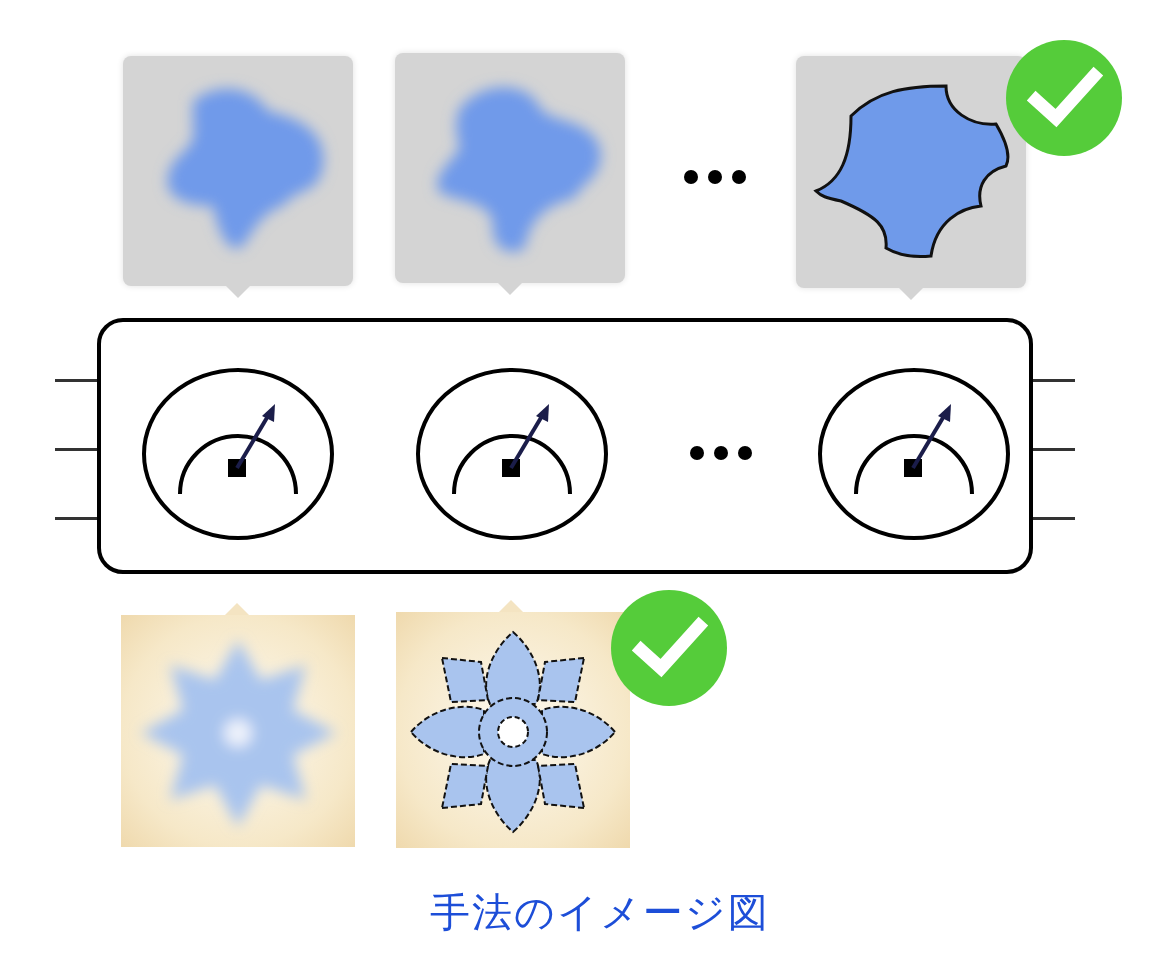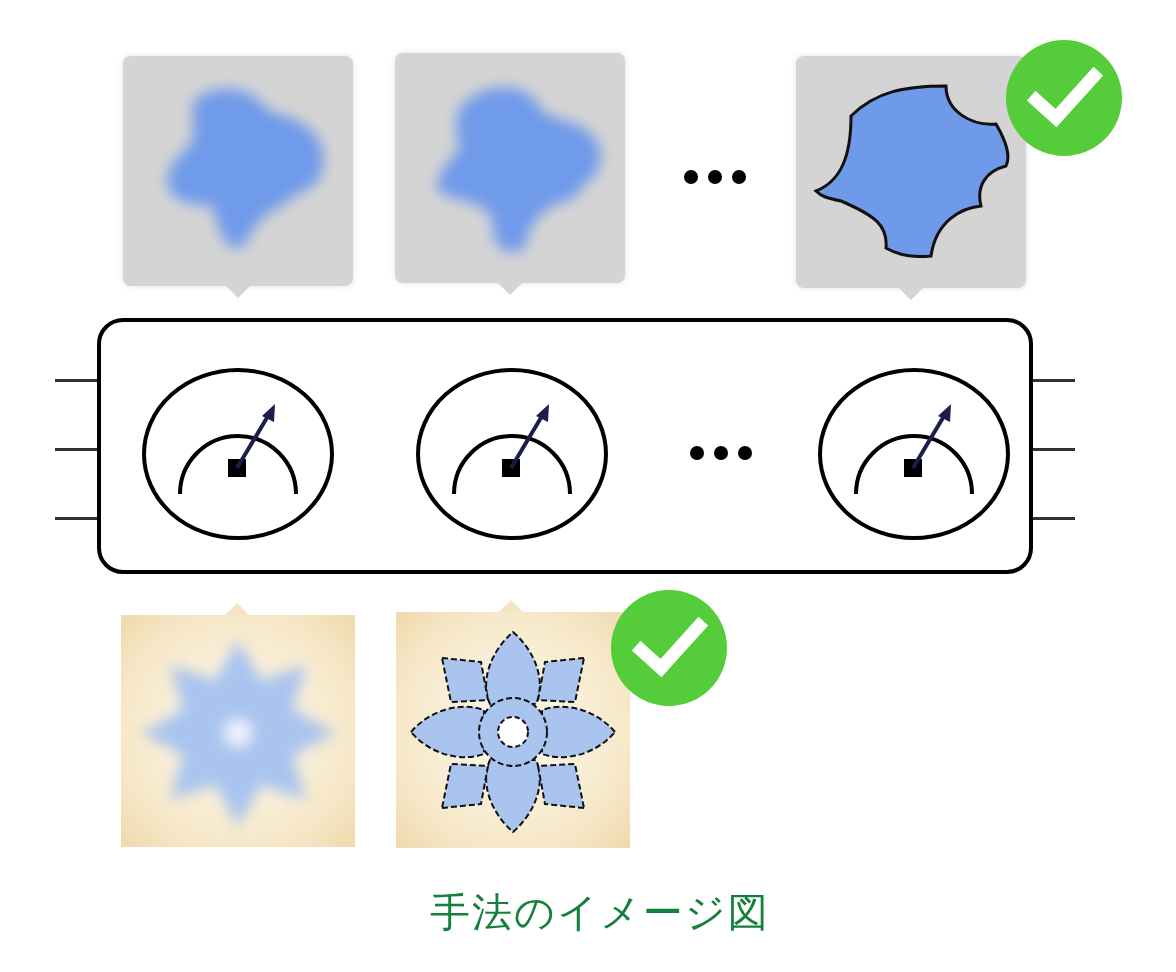--- a/index.html
+++ b/index.html
@@ -7,21 +7,21 @@
   .abs{position:absolute;}
   .card-gray{background:#d4d4d4;border-radius:8px;box-shadow:0 0 6px rgba(0,0,0,0.12);}
   .card-beige{background:radial-gradient(ellipse at center,#fdf9f0 0%,#f6e8c8 70%,#efd9ad 100%);}
   .ptr-down{width:0;height:0;border-left:12px solid transparent;border-right:12px solid transparent;border-top:12px solid #d4d4d4;}
   .ptr-up{width:0;height:0;border-left:12px solid transparent;border-right:12px solid transparent;border-bottom:12px solid #f4e4c2;}
   .panel{border:4px solid #000;border-radius:26px;background:#fff;box-sizing:border-box;}
   .stub{height:3px;background:#333;}
   .dots{display:flex;gap:10px;}
   .dots span{width:14px;height:14px;border-radius:50%;background:#000;display:block;}
   .badge{width:116px;height:116px;border-radius:50%;background:#55cc3a;}
-  .caption{font-size:40px;color:#15803d;letter-spacing:2px;white-space:nowrap;}
+  .caption{font-size:40px;color:#1d4ed8;letter-spacing:2px;white-space:nowrap;}
 </style>
 </head>
 <body>
 
 <div class="abs card-gray" style="left:123px;top:56px;width:230px;height:230px;">
   <svg width="230" height="230" viewBox="0 0 230 230">
     <defs>
         <filter id="bl1" x="-20%" y="-20%" width="140%" height="140%">
           <feGaussianBlur stdDeviation="7"></feGaussianBlur>
         </filter>

